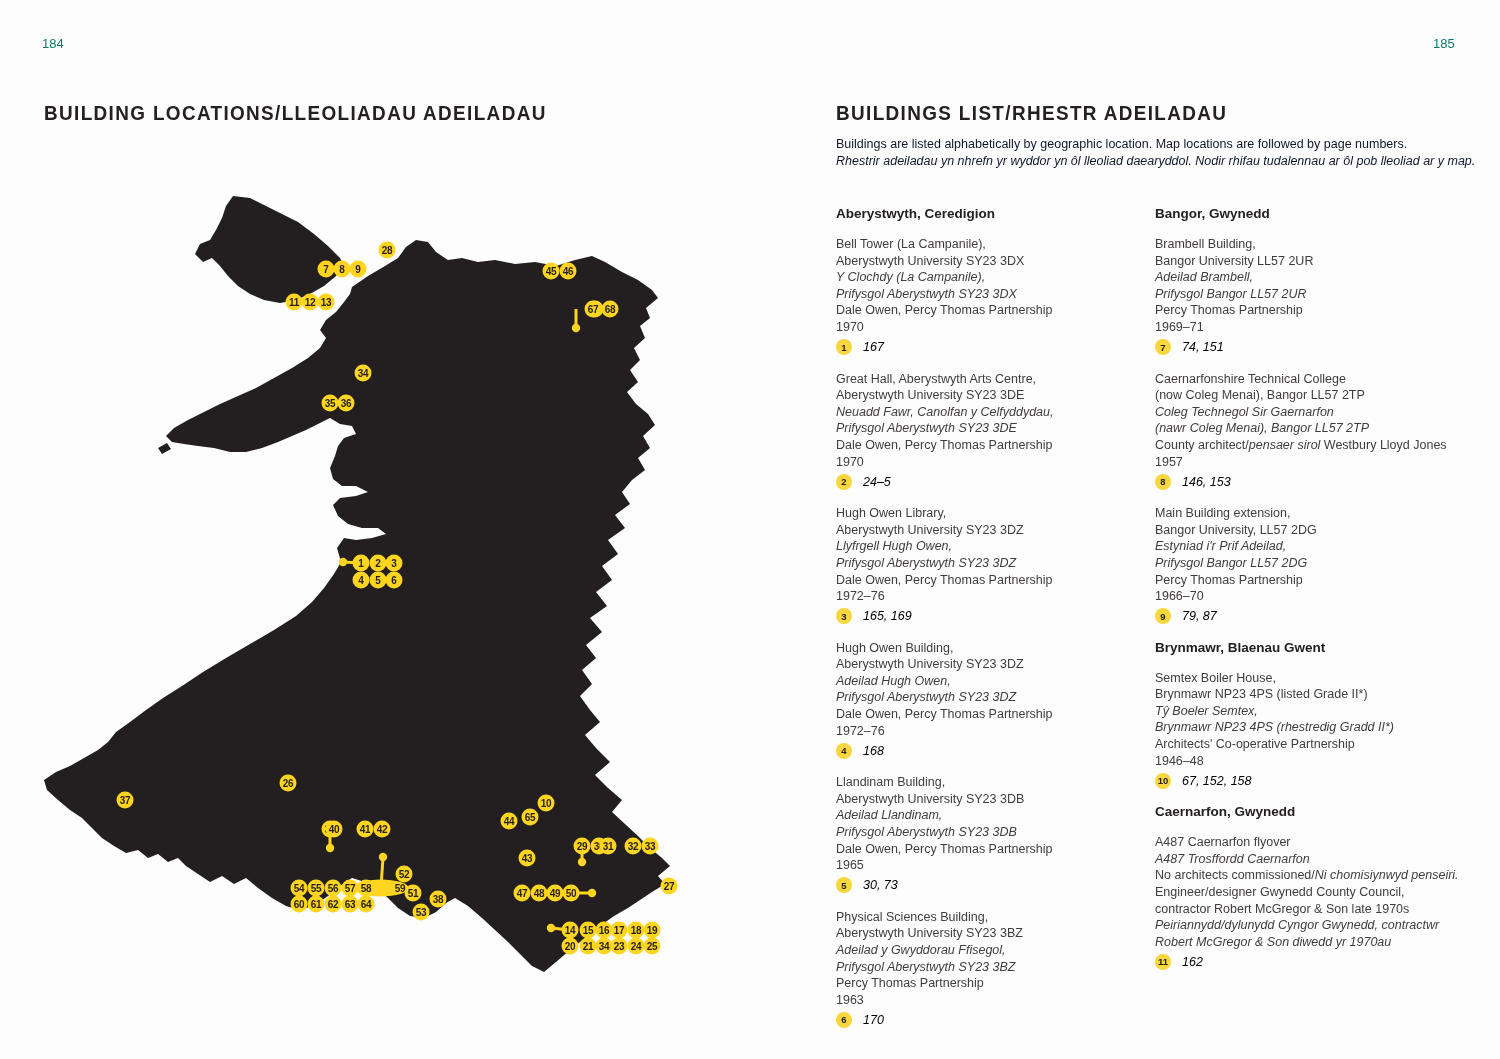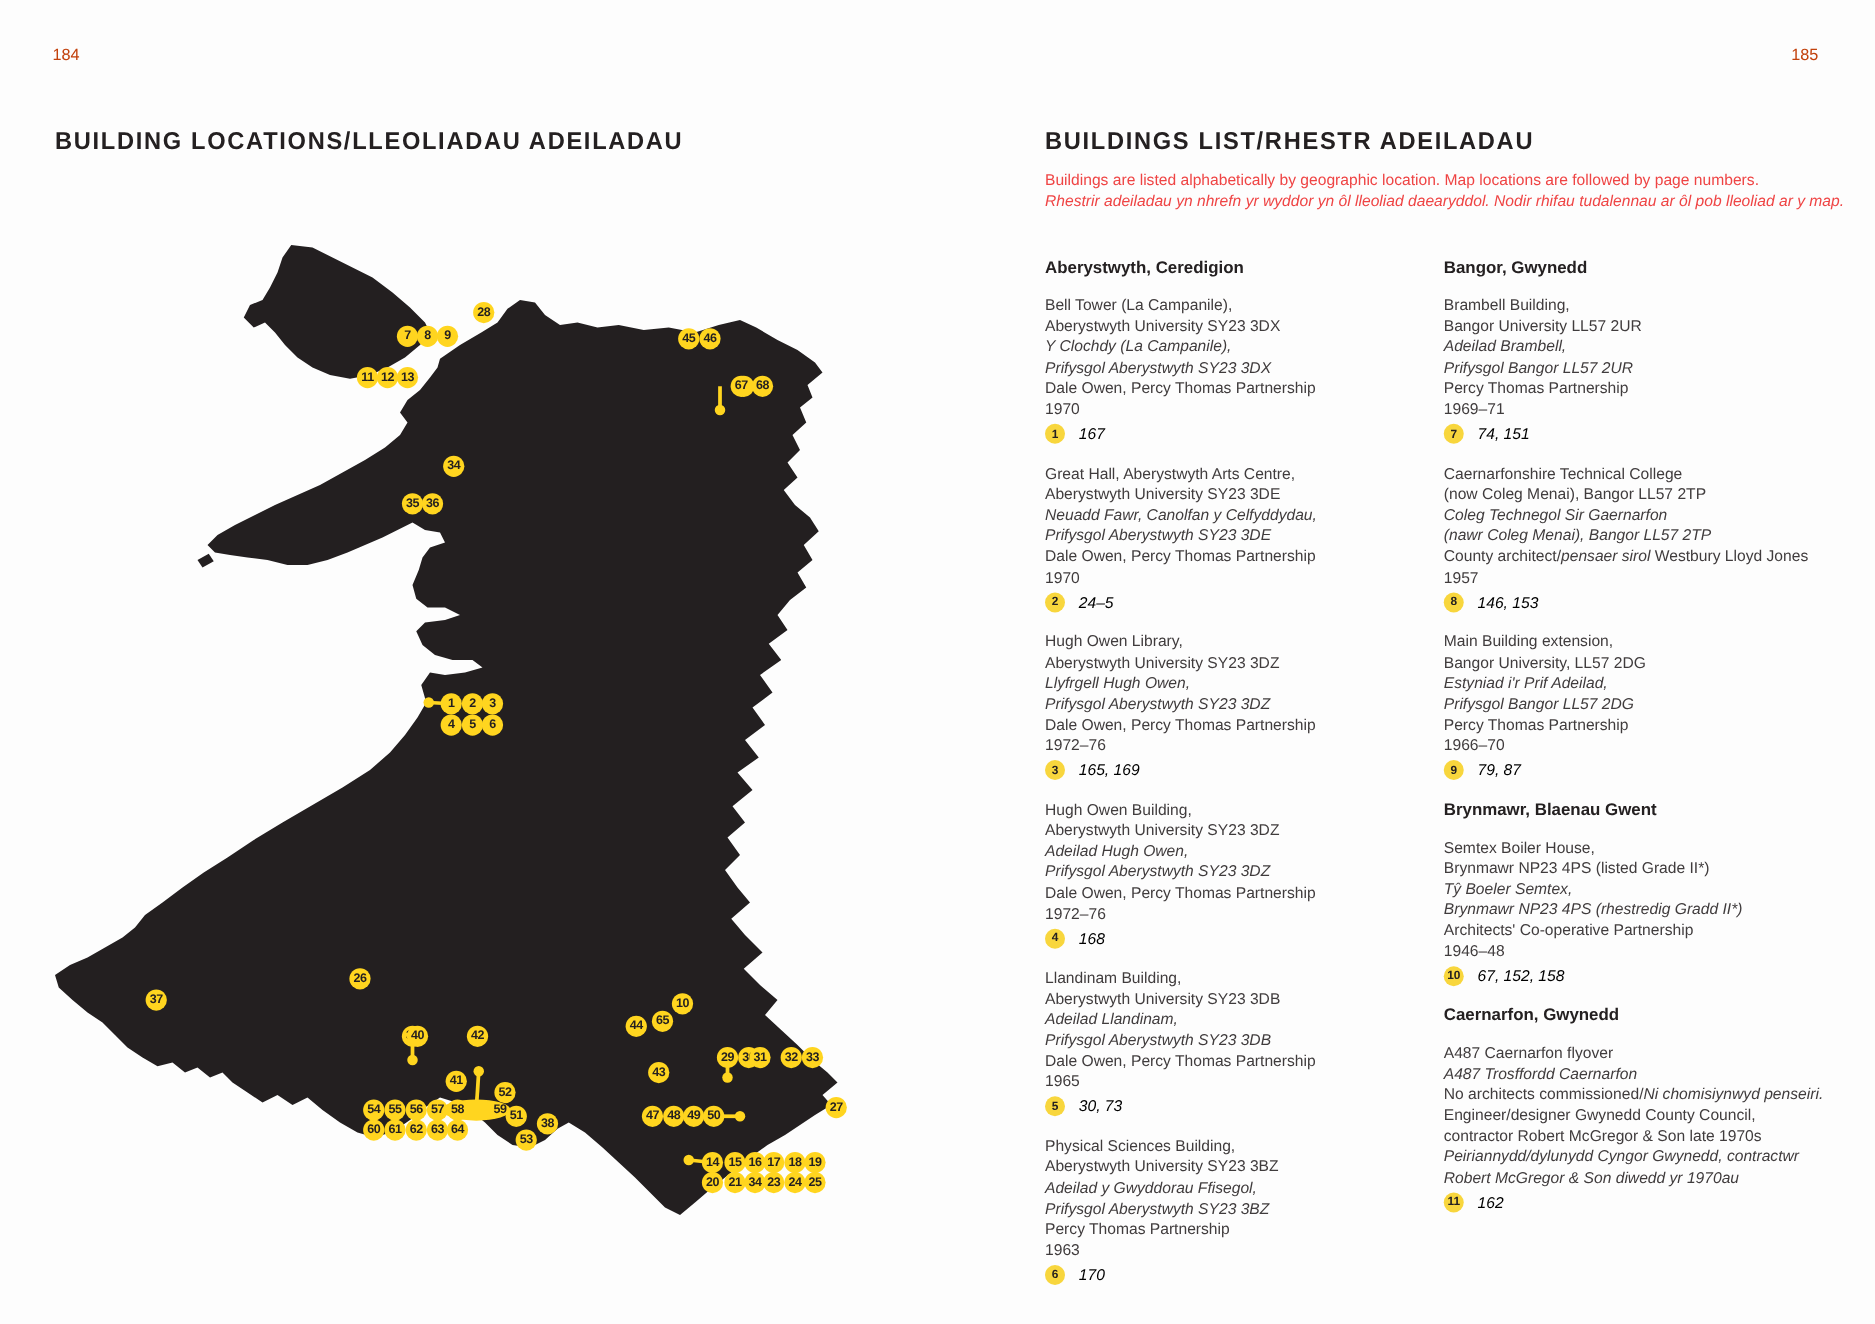--- a/index.html
+++ b/index.html
@@ -1,31 +1,31 @@
 <!DOCTYPE html>
 <html><head>
 <meta charset="utf-8">
 <style>
   :root{ --yellow:#ffd51f; --map-fill:#231f20; }
   html,body{margin:0;padding:0;}
   body{
     position:relative; width:1500px; height:1059px; overflow:hidden;
     background:#fdfdfd; font-family:"Liberation Sans",sans-serif; color:#3c3839;
   }
-  .pagenum{ position:absolute; top:36px; font-size:13px; color:#c2410c; }
+  .pagenum{ position:absolute; top:36px; font-size:13px; color:#0f766e; }
   #pagenum-left{ left:42px; }
   #pagenum-right{ left:1433px; }
   .page-title{
     position:absolute; top:102px; font-weight:800; font-size:19.5px;
     letter-spacing:1.4px; color:#242021; white-space:nowrap;
     transform:scaleX(.97); transform-origin:left center;
   }
   #title-left{ left:44px; }
   #title-right{ left:836px; }
-  .intro{ position:absolute; left:836px; font-size:12.5px; line-height:17px; color:#ef4444; white-space:nowrap; }
+  .intro{ position:absolute; left:836px; font-size:12.5px; line-height:17px; color:#0f172a; white-space:nowrap; }
   #intro-en{ top:136px; }
   #intro-cy{ top:153px; font-style:italic; }
 
   
   #map-area{ position:absolute; left:0; top:0; width:750px; height:1059px; }
   #map-svg, #stems-svg{ position:absolute; left:0; top:0; }
   #stems-svg{ z-index:2; }
   #map-svg{ z-index:1; }
   #marker-layer{ position:absolute; left:0; top:0; width:750px; height:1059px; z-index:3; }
   .map-marker{
@@ -105,21 +105,21 @@
       <div class="map-marker" style="left: 361px; top: 563px;">1</div>
       <div class="map-marker" style="left: 378px; top: 563px;">2</div>
       <div class="map-marker" style="left: 394px; top: 563px;">3</div>
       <div class="map-marker" style="left: 361px; top: 580px;">4</div>
       <div class="map-marker" style="left: 378px; top: 580px;">5</div>
       <div class="map-marker" style="left: 394px; top: 580px;">6</div>
       <div class="map-marker" style="left: 288px; top: 783px;">26</div>
       <div class="map-marker" style="left: 125px; top: 800px;">37</div>
       <div class="map-marker" style="left: 330px; top: 829px;">39</div>
       <div class="map-marker" style="left: 334px; top: 829px;">40</div>
-      <div class="map-marker" style="left: 365px; top: 829px; margin-top: 36px;">41</div>
+      <div class="map-marker" style="left: 365px; top: 829px;">41</div>
       <div class="map-marker" style="left: 382px; top: 829px;">42</div>
       <div class="map-marker" style="left: 546px; top: 803px;">10</div>
       <div class="map-marker" style="left: 530px; top: 817px;">65</div>
       <div class="map-marker" style="left: 509px; top: 821px;">44</div>
       <div class="map-marker" style="left: 527px; top: 858px;">43</div>
       <div class="map-marker" style="left: 582px; top: 846px;">29</div>
       <div class="map-marker" style="left: 599px; top: 846px;">30</div>
       <div class="map-marker" style="left: 584px; top: 846px; margin-left: 24px;">31</div>
       <div class="map-marker" style="left: 633px; top: 846px;">32</div>
       <div class="map-marker" style="left: 650px; top: 846px;">33</div>

